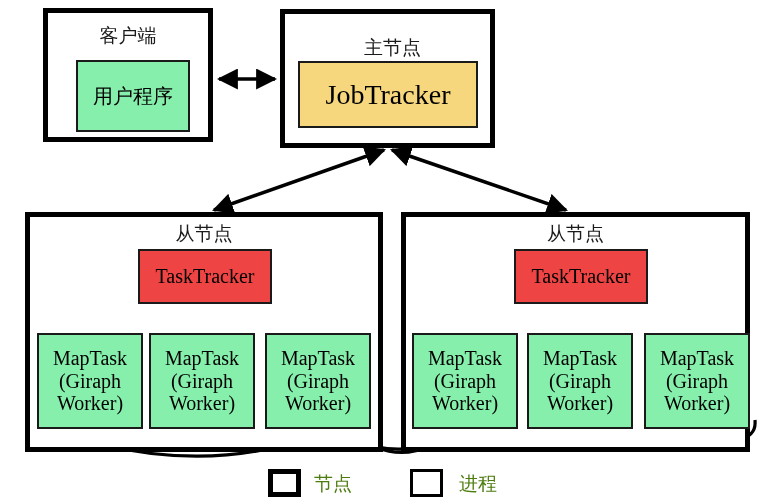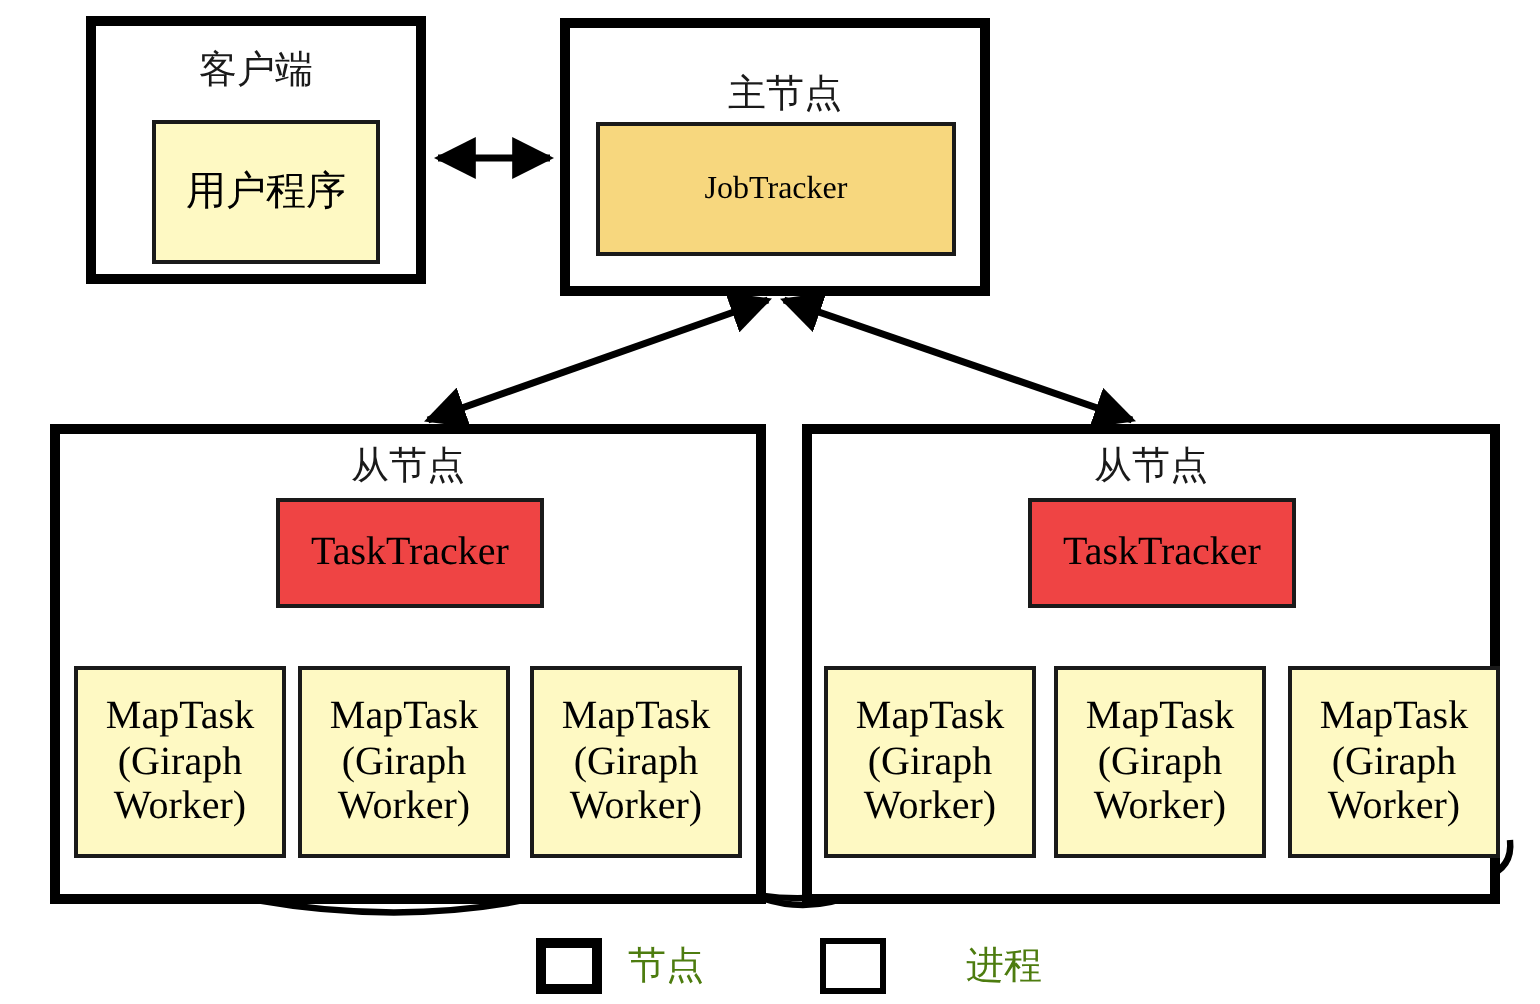--- a/index.html
+++ b/index.html
@@ -35,21 +35,21 @@
     border: 2px solid #1a1a1a;
     display: flex;
     align-items: center;
     justify-content: center;
     text-align: center;
     line-height: 1.12;
     color: #000000;
   }
   .proc-jobtracker { background: #f7d77e; }
   .proc-tasktracker { background: #ef4444; }
-  .proc-blue { background: #fef9c3; }
+  .proc-blue { background: #86efac; }
   .node-title {
     position: absolute;
     text-align: center;
     color: #1a1a1a;
     font-size: 19px;
     line-height: 1;
     white-space: nowrap;
   }
   .maptask-label {
     display: block;
@@ -124,21 +124,21 @@
   <div class="node-box" style="left:43px; top:8px; width:170px; height:134px;"></div>
   <div class="node-title" style="left:43px; top:26px; width:170px;">客户端</div>
   <div class="proc-box proc-blue" style="left:76px; top:60px; width:114px; height:72px; font-size:20px;">
     <span class="maptask-label">
       <span>用户程序</span>
     </span>
   </div>
 
   <div class="node-box" style="left:280px; top:9px; width:215px; height:139px;"></div>
   <div class="node-title" style="left:280px; top:27px; width:225px;margin-top:11px;">主节点</div>
-  <div class="proc-box proc-jobtracker" style="left:298px; top:61px; width:180px; height:67px; font-size:16px;">
+  <div class="proc-box proc-jobtracker" style="left:298px; top:61px; width:180px; height:67px; font-size:28px;">
     <span>JobTracker</span>
   </div>
 
   <div class="node-box" style="left:25px; top:212px; width:358px; height:240px;"></div>
   <div class="node-title" style="left:25px; top:224px; width:358px;">从节点</div>
   <div class="proc-box proc-tasktracker" style="left:138px; top:249px; width:134px; height:55px; font-size:20px;">
     <span>TaskTracker</span>
   </div>
 
   <div class="proc-box proc-blue" style="left:37px; top:333px; width:106px; height:96px; font-size:20px;">
@@ -188,15 +188,15 @@
       <span>MapTask</span>
       <span>(Giraph</span>
       <span>Worker)</span>
     </span>
   </div>
 
   <div class="legend-swatch-thick" style="left:268px; top:469px; width:33px; height:28px;"></div>
   <div class="legend-label" style="left:314px; top:474px;">节点</div>
 
   <div class="legend-swatch-thin" style="left:410px; top:469px; width:33px; height:28px;"></div>
-  <div class="legend-label" style="left:483px; top:474px;">进程</div>
+  <div class="legend-label" style="left:459px; top:474px;">进程</div>
 
 </div>
 
 </body></html>

